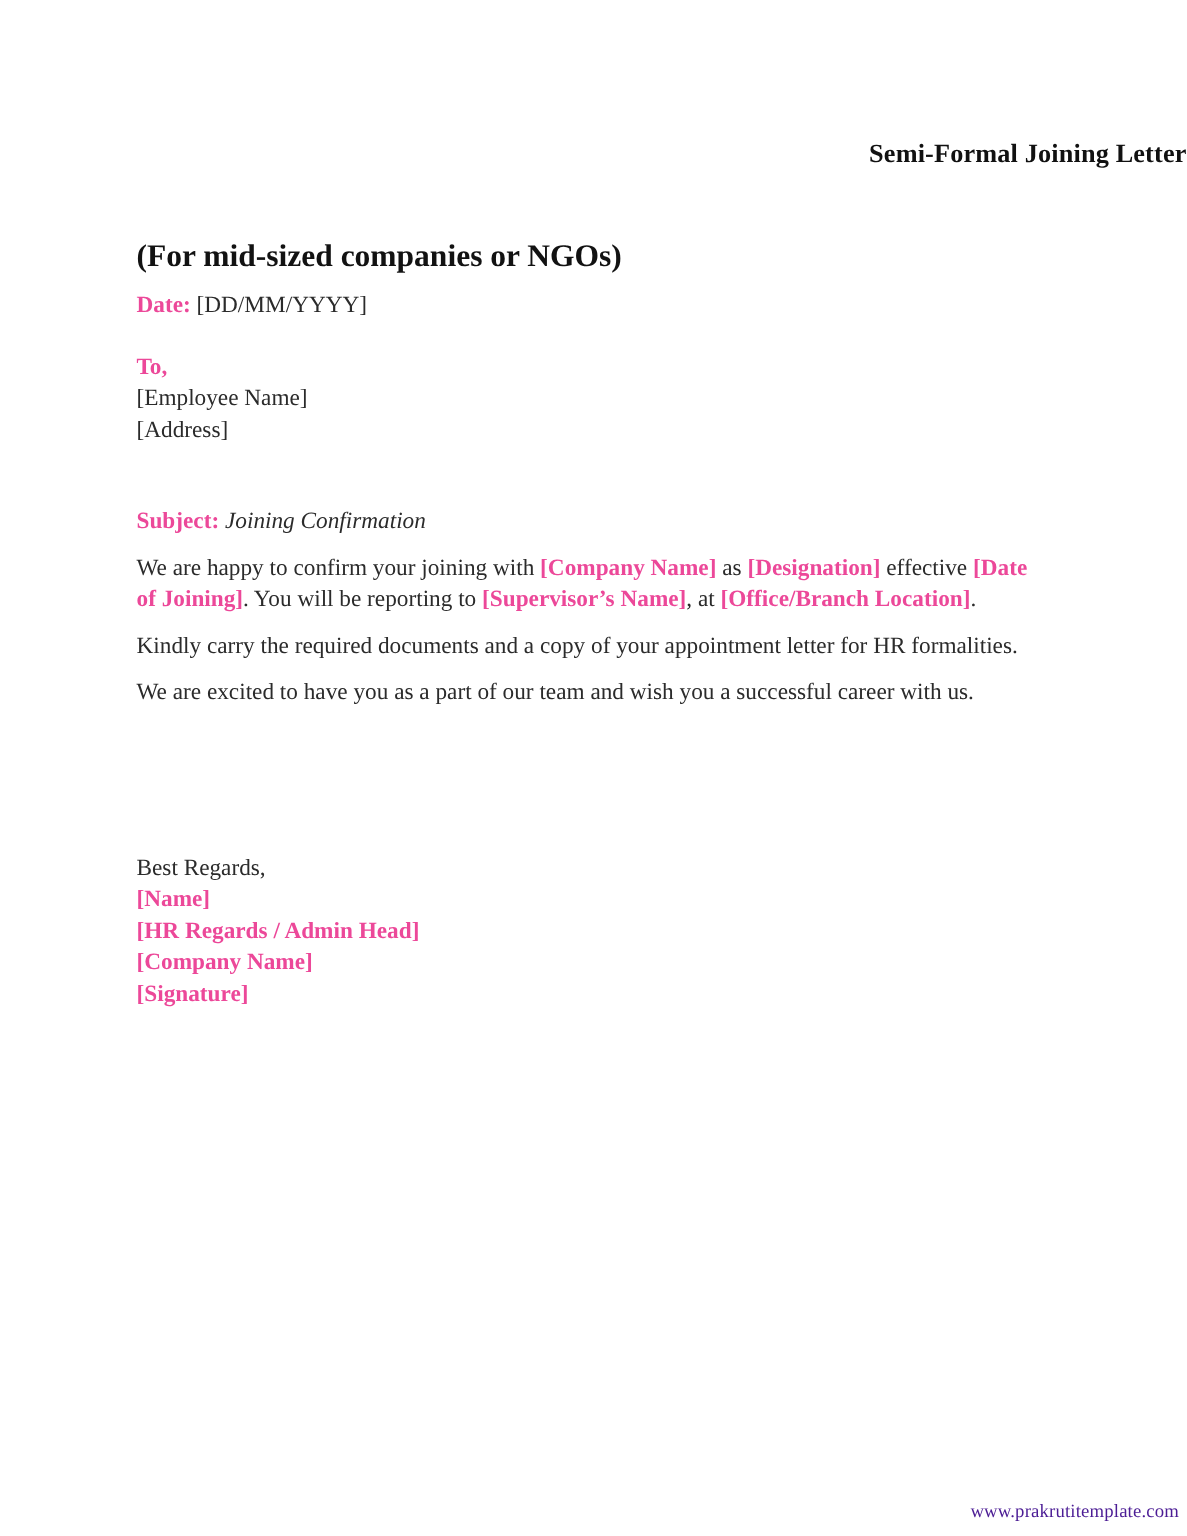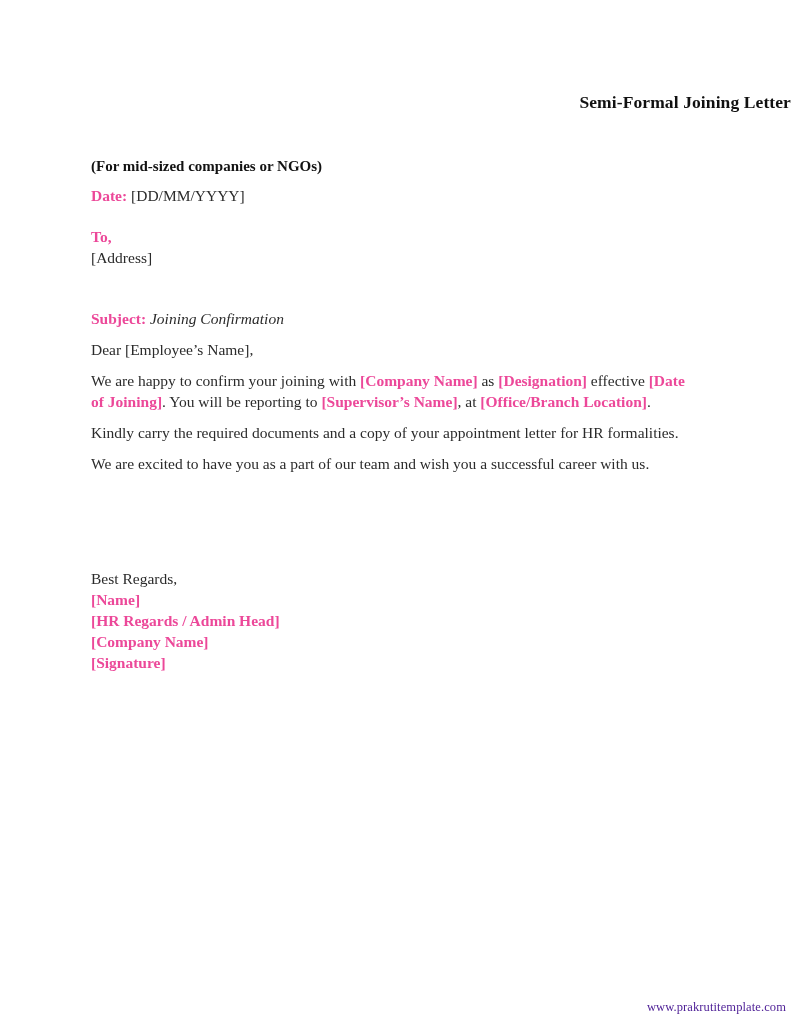--- a/index.html
+++ b/index.html
@@ -44,21 +44,21 @@
   }
   .b {
     font-weight: bold;
     color: #ec4899;
   }
   .i {
     font-style: italic;
   }
   .block-subtitle {
     margin: 0 0 10px 0;
-    font-size: 15px;
+    font-size: 21px;
     font-weight: bold;
     color: #121212;
   }
   .block-date {
     margin: 0 0 20px 0;
   }
   .block-to {
     margin: 0 0 40px 0;
   }
   .block-to .line { white-space: nowrap; }
@@ -102,28 +102,28 @@
   <div class="body-area">
 
     <p class="block-subtitle">(For mid-sized companies or NGOs)</p>
 
     <p class="block-date line">
       <span class="b">Date:</span><span>&nbsp;</span><span>[DD/MM/YYYY]</span>
     </p>
 
     <div class="block-to">
       <div class="line b">To,</div>
+      <div class="line">[Employee Name]</div>
       <div class="line">[Address]</div>
     </div>
 
     <p class="block-subject line">
       <span class="b">Subject:</span><span>&nbsp;</span><span class="i">Joining Confirmation</span>
     </p>
 
-    <p class="block-salutation line">Dear [Employee’s Name],</p>
 
     <p class="para">
       <span>We are happy to confirm your joining with </span><span class="b">[Company Name]</span><span> as </span><span class="b">[Designation]</span><span> effective </span><span class="b">[Date of Joining]</span><span>. You will be reporting to </span><span class="b">[Supervisor’s Name]</span><span>, at </span><span class="b">[Office/Branch Location]</span><span>.</span>
     </p>
 
     <p class="para">Kindly carry the required documents and a copy of your appointment letter for HR formalities.</p>
 
     <p class="para last">We are excited to have you as a part of our team and wish you a successful career with us.</p>
 
   </div>

